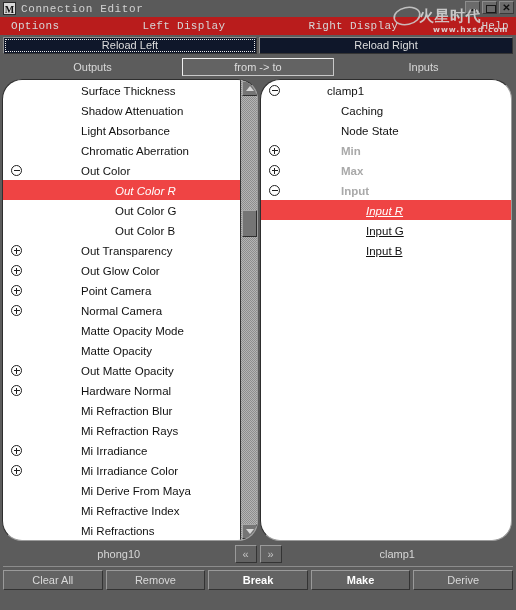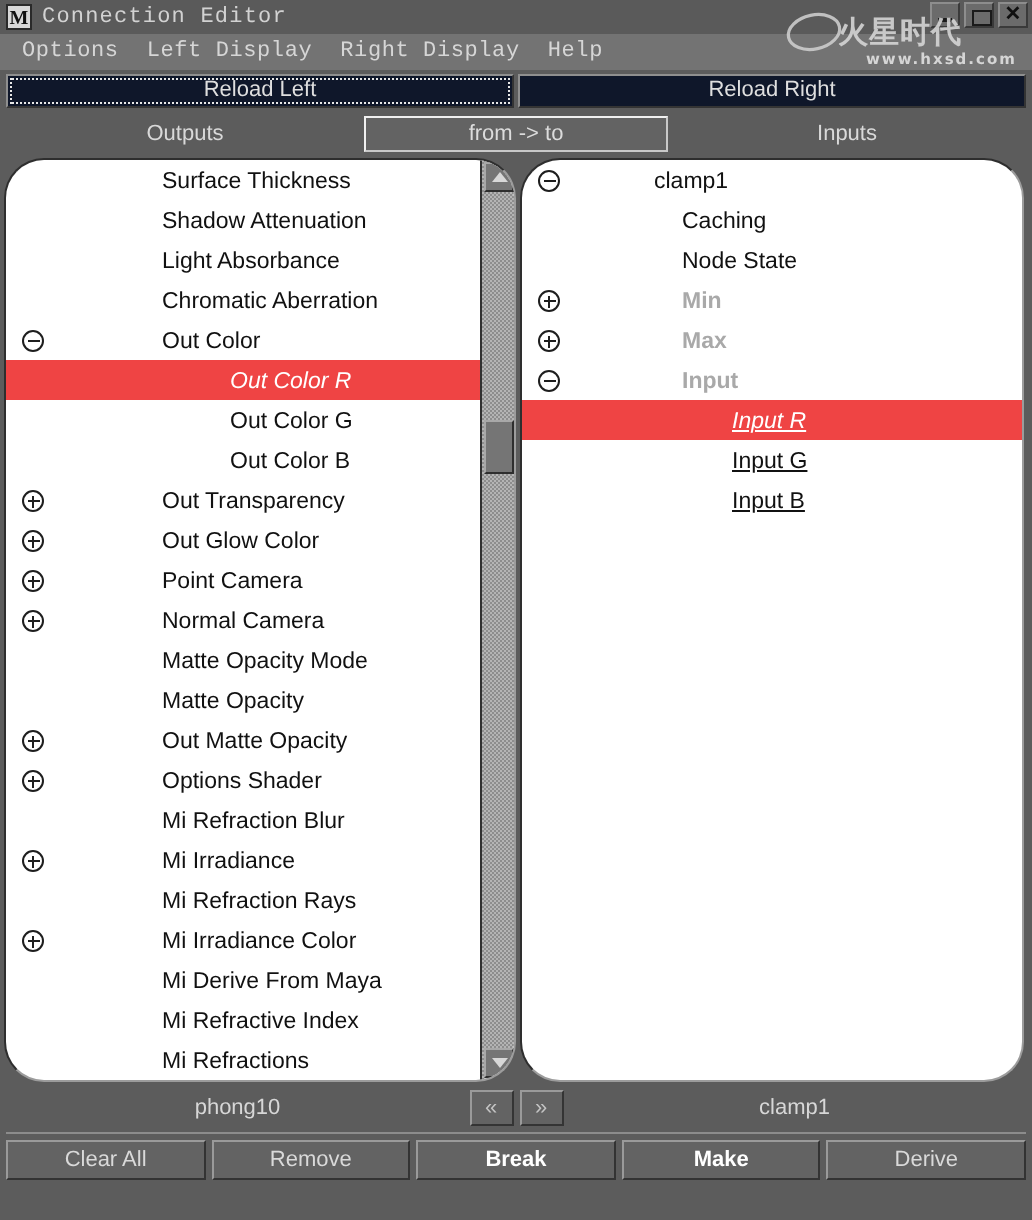--- a/index.html
+++ b/index.html
@@ -77,24 +77,25 @@
     position: absolute;
     right: 3px; top: 3px;
     width: 122px; height: 32px;
     pointer-events: none;
     opacity: 0.92;
   }
 
   
   .menubar {
     height: 18px;
-    background: #737373;
+    background: #b91c1c;
     display: flex;
     align-items: center;
     padding-left: 4px;
+    justify-content: space-between;
   }
   .menu-item {
     color: #d6d6d6;
     font-size: 11px;
     font-family: "Liberation Mono", monospace;
     padding: 0 7px;
     white-space: nowrap;
     letter-spacing: 0.3px;
   }
 
@@ -396,24 +397,24 @@
           <div class="row ind-1 selected"><span class="label">Out Color R</span></div>
           <div class="row ind-1"><span class="label">Out Color G</span></div>
           <div class="row ind-1"><span class="label">Out Color B</span></div>
           <div class="row ind-0"><span class="toggle plus"></span><span class="label">Out Transparency</span></div>
           <div class="row ind-0"><span class="toggle plus"></span><span class="label">Out Glow Color</span></div>
           <div class="row ind-0"><span class="toggle plus"></span><span class="label">Point Camera</span></div>
           <div class="row ind-0"><span class="toggle plus"></span><span class="label">Normal Camera</span></div>
           <div class="row ind-0"><span class="label">Matte Opacity Mode</span></div>
           <div class="row ind-0"><span class="label">Matte Opacity</span></div>
           <div class="row ind-0"><span class="toggle plus"></span><span class="label">Out Matte Opacity</span></div>
-          <div class="row ind-0"><span class="toggle plus"></span><span class="label">Options Shader</span></div>
+          <div class="row ind-0"><span class="toggle plus"></span><span class="label">Hardware Normal</span></div>
           <div class="row ind-0"><span class="label">Mi Refraction Blur</span></div>
+          <div class="row ind-0"><span class="label">Mi Refraction Rays</span></div>
           <div class="row ind-0"><span class="toggle plus"></span><span class="label">Mi Irradiance</span></div>
-          <div class="row ind-0"><span class="label">Mi Refraction Rays</span></div>
           <div class="row ind-0"><span class="toggle plus"></span><span class="label">Mi Irradiance Color</span></div>
           <div class="row ind-0"><span class="label">Mi Derive From Maya</span></div>
           <div class="row ind-0"><span class="label">Mi Refractive Index</span></div>
           <div class="row ind-0"><span class="label">Mi Refractions</span></div>
         </div>
       <div class="vscroll">
         <div class="sb-arrow up"></div>
         <div class="sb-thumb"></div>
         <div class="sb-arrow down"></div>
       </div>

